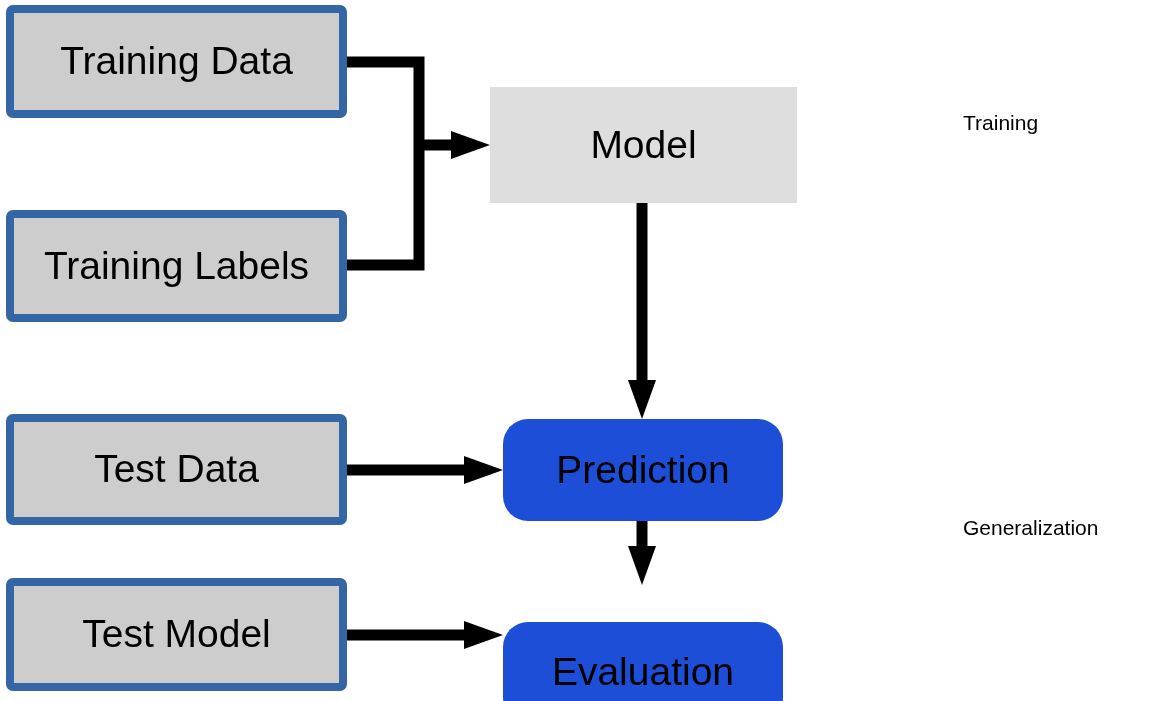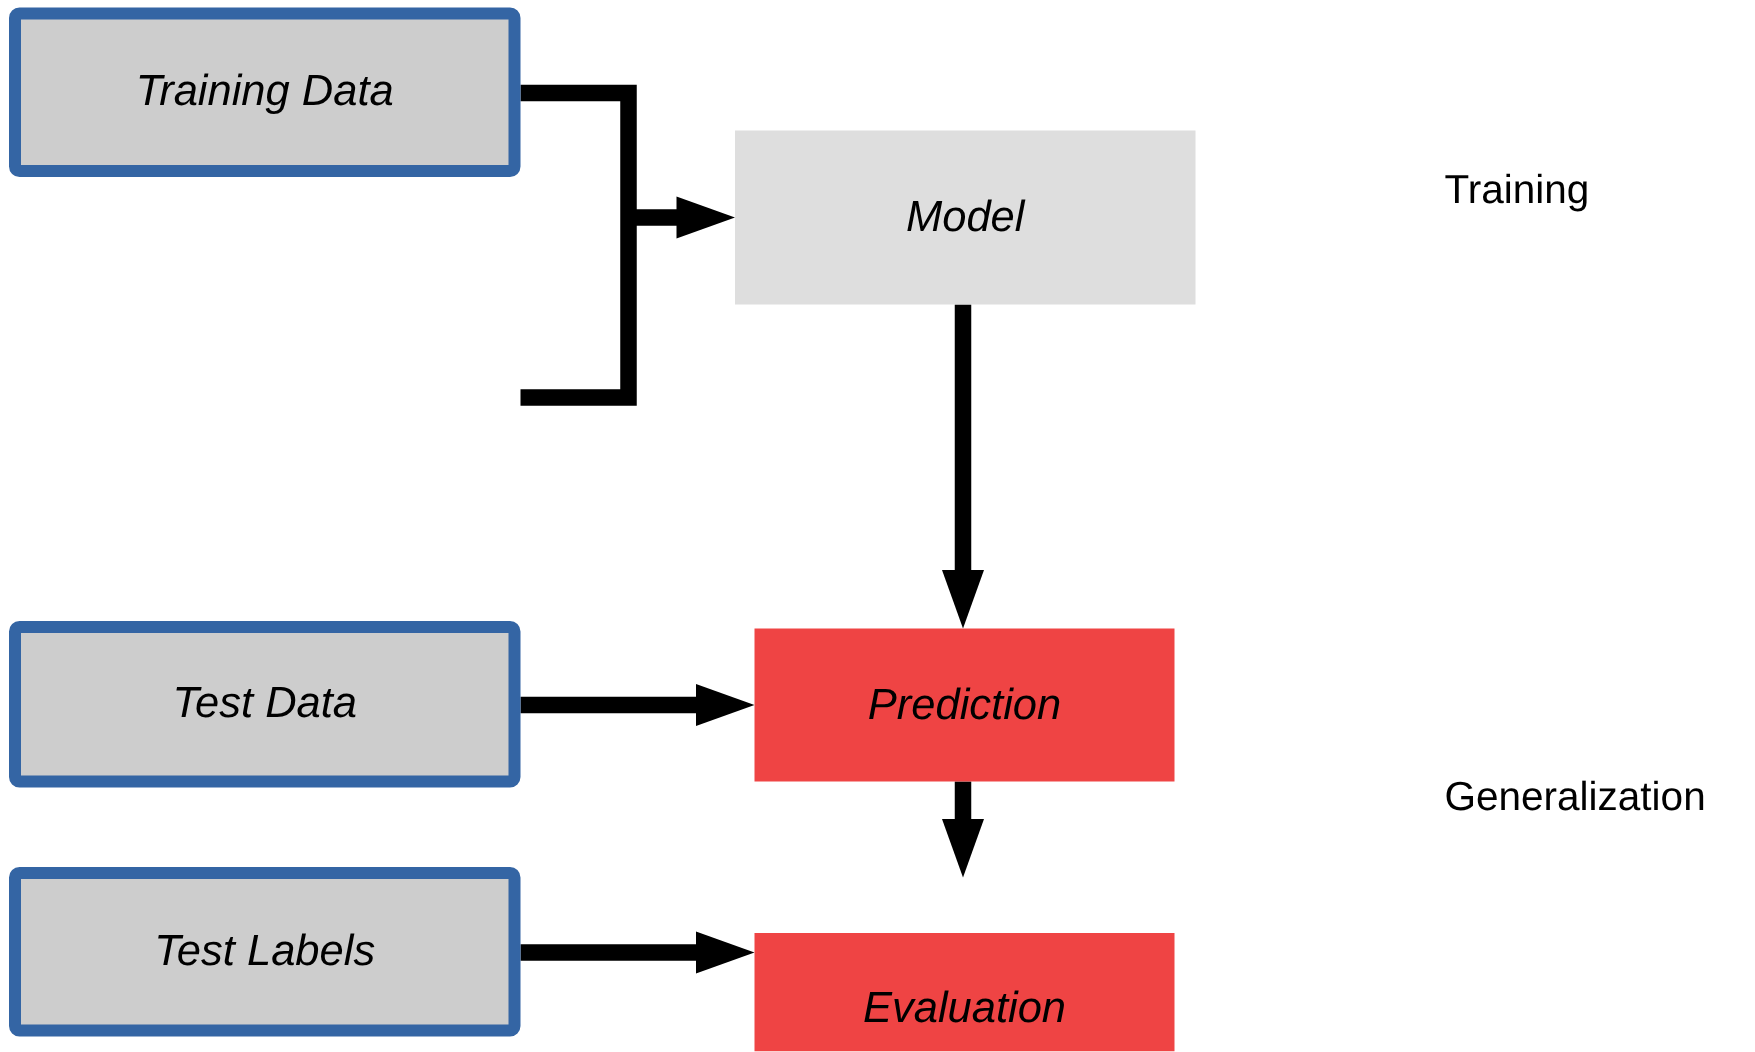--- a/index.html
+++ b/index.html
@@ -14,45 +14,44 @@
     height: 701px;
     background: #ffffff;
     overflow: hidden;
   }
   .node {
     position: absolute;
     box-sizing: border-box;
     display: flex;
     align-items: center;
     justify-content: center;
-    font-size: 29px;
+    font-size: 39px;
     color: #000000;
     text-align: center;
     line-height: 1.2;
-    font-style: italic;
   }
   .node-bordered {
     background: #cdcdcd;
     border: 8px solid #3465a4;
     border-radius: 7px;
   }
   .node-plain-light  { background: #dedede; }
-  .node-plain-mid    { background: #ef4444; }
+  .node-plain-mid    { background: #1d4ed8; border-radius: 25px; }
 
   #node-training-data   { left: 6px;   top: 5px;   width: 341px; height: 113px; }
   #node-training-labels { left: 6px;   top: 210px; width: 341px; height: 112px; }
   #node-model           { left: 490px; top: 87px;  width: 307px; height: 116px; }
   #node-test-data       { left: 6px;   top: 414px; width: 341px; height: 111px; }
   #node-prediction      { left: 503px; top: 419px; width: 280px; height: 102px; }
   #node-test-labels     { left: 6px;   top: 578px; width: 341px; height: 113px; }
   #node-evaluation      { left: 503px; top: 585px; width: 280px; height: 100px; margin-top: 37px; }
 
   .side-label {
     position: absolute;
-    font-size: 27px;
+    font-size: 21px;
     color: #000000;
     white-space: nowrap;
   }
   #label-training       { left: 963px; top: 111px; }
   #label-generalization { left: 963px; top: 516px; text-align: center; }
 
   #connector-layer {
     position: absolute;
     left: 0; top: 0;
     width: 1170px;
@@ -91,35 +90,38 @@
     <polygon class="edge-head" points="503,470 464,456 464,484"></polygon>
 
     <path class="edge-stroke" d="M347,635 L468,635"></path>
     <polygon class="edge-head" points="503,635 464,621 464,649"></polygon>
   </svg>
 
   <div id="node-training-data" class="node node-bordered">
     <span>Training Data</span>
   </div>
 
+  <div id="node-training-labels" class="node node-bordered">
+    <span>Training Labels</span>
+  </div>
 
   <div id="node-model" class="node node-plain-light">
     <span>Model</span>
   </div>
 
   <div id="node-test-data" class="node node-bordered">
     <span>Test Data</span>
   </div>
 
   <div id="node-prediction" class="node node-plain-mid">
     <span>Prediction</span>
   </div>
 
   <div id="node-test-labels" class="node node-bordered">
-    <span>Test Labels</span>
+    <span>Test Model</span>
   </div>
 
   <div id="node-evaluation" class="node node-plain-mid">
     <span>Evaluation</span>
   </div>
 
   <div id="label-training" class="side-label">Training</div>
 
   <div id="label-generalization" class="side-label">Generalization</div>
 

